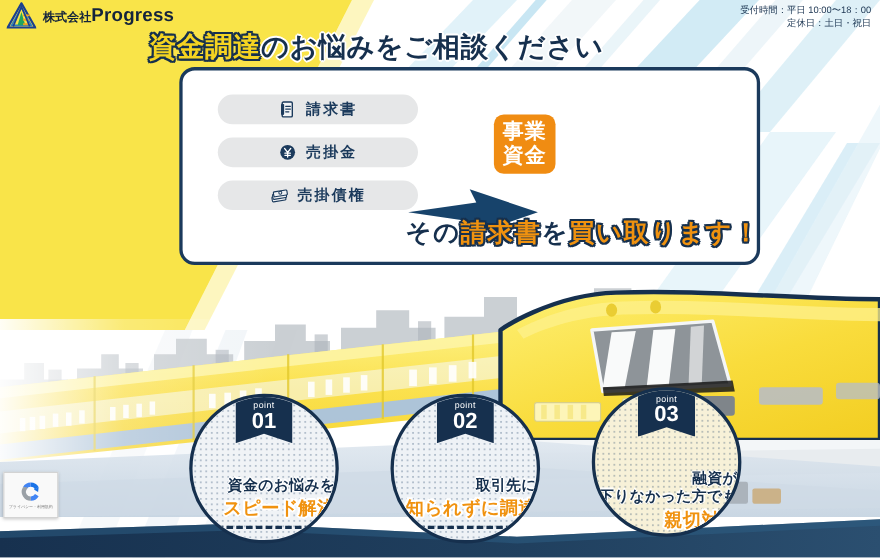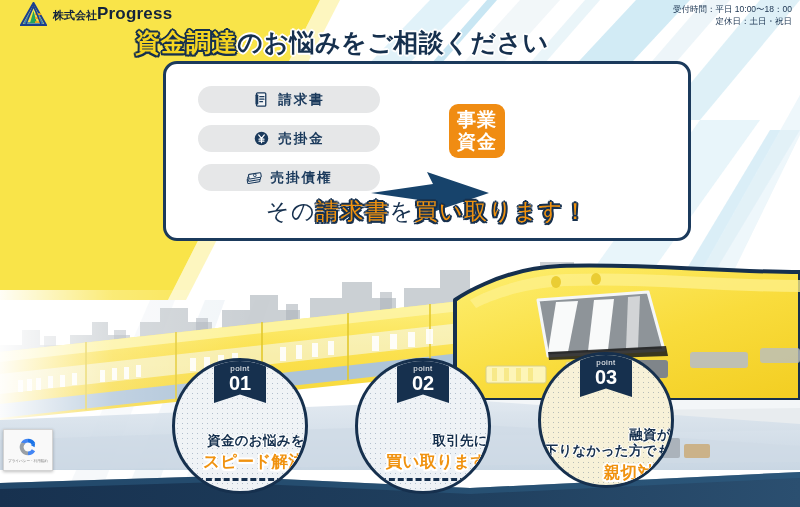--- a/index.html
+++ b/index.html
@@ -13,21 +13,21 @@
 
   
   .bg-svg { position:absolute; inset:0; width:800px; height:507px; }
 
   
   .header-bar {
     position:absolute; left:0; top:0; width:800px; height:28px; z-index:20;
   }
   .logo-zone {
     position:absolute; left:0; top:0; width:190px; height:28px;
-    background:#f9e449; display:flex; align-items:center; gap:6px; padding-left:20px;
+    background:#f9e449; display:flex; align-items:center; gap:6px; padding-left:6px;
   }
   .logo-mark { width:27px; height:25px; flex:none; }
   .logo-text { font-size:15px; font-weight:bold; color:#13233c; letter-spacing:.2px; white-space:nowrap; }
   .logo-text .kk { font-size:11px; letter-spacing:0px; }
   .logo-text .pg { font-size:17px; }
   .hours {
     position:absolute; right:8px; top:3px; text-align:right;
     font-size:8.5px; line-height:1.45; color:#1a3350; white-space:nowrap;
   }
 
@@ -72,22 +72,22 @@
     background:#fcf8e2; border:2.5px solid #f0a21c; border-radius:12px;
     padding:11px 0 0 22px;
   }
   .bullet {
     font-size:12.5px; color:#16304e; font-weight:bold; line-height:1.0;
     margin-bottom:13px; letter-spacing:1.6px; display:flex; align-items:center; gap:5px;
   }
   .bullet .dot { font-size:10px; }
 
   .tagline {
-    position:absolute; left:163px; top:196px; width:528px; text-align:center; z-index:18;
-    font-size:23px; font-weight:normal; letter-spacing:1.5px; color:#16304e;
+    position:absolute; left:163px; top:196px; width:528px; text-align:right; z-index:18;
+    font-size:23px; font-weight:bold; letter-spacing:1.5px; color:#16304e;
     text-shadow:
       1.6px 0 0 #fff,-1.6px 0 0 #fff,0 1.6px 0 #fff,0 -1.6px 0 #fff,
       1.2px 1.2px 0 #fff,-1.2px 1.2px 0 #fff,1.2px -1.2px 0 #fff,-1.2px -1.2px 0 #fff;
   }
   .tagline .tg-accent {
     color:#f0920f;
     text-shadow:
       2px 0 0 #16304e,-2px 0 0 #16304e,0 2px 0 #16304e,0 -2px 0 #16304e,
       1.5px 1.5px 0 #16304e,-1.5px 1.5px 0 #16304e,1.5px -1.5px 0 #16304e,-1.5px -1.5px 0 #16304e;
   }
@@ -430,21 +430,21 @@
   </div>
 
   <div class="point p2">
     <div class="point-dots"></div>
     <div class="ribbon">
       <span class="lbl">point</span>
       <span class="num">02</span>
     </div>
     <div class="pt-body">
       <div class="pt-line">取引先に</div>
-      <div class="pt-hi">買い取ります</div>
+      <div class="pt-hi">知られずに調達</div>
       <div class="pt-dash"></div>
     </div>
   </div>
 
   <div class="point p3">
     <div class="point-dots"></div>
     <div class="ribbon">
       <span class="lbl">point</span>
       <span class="num">03</span>
     </div>

